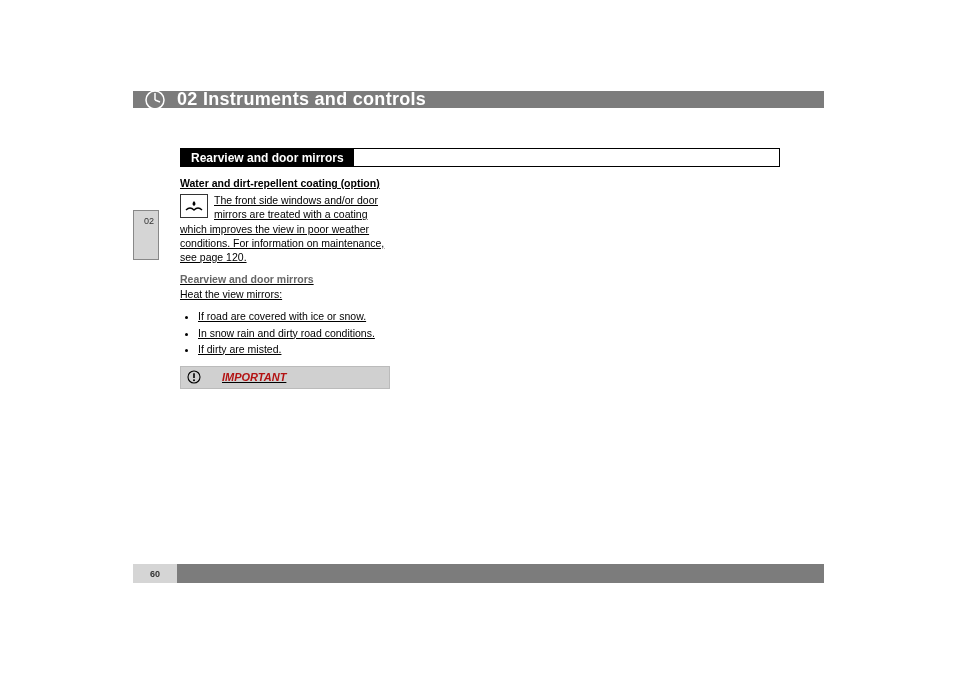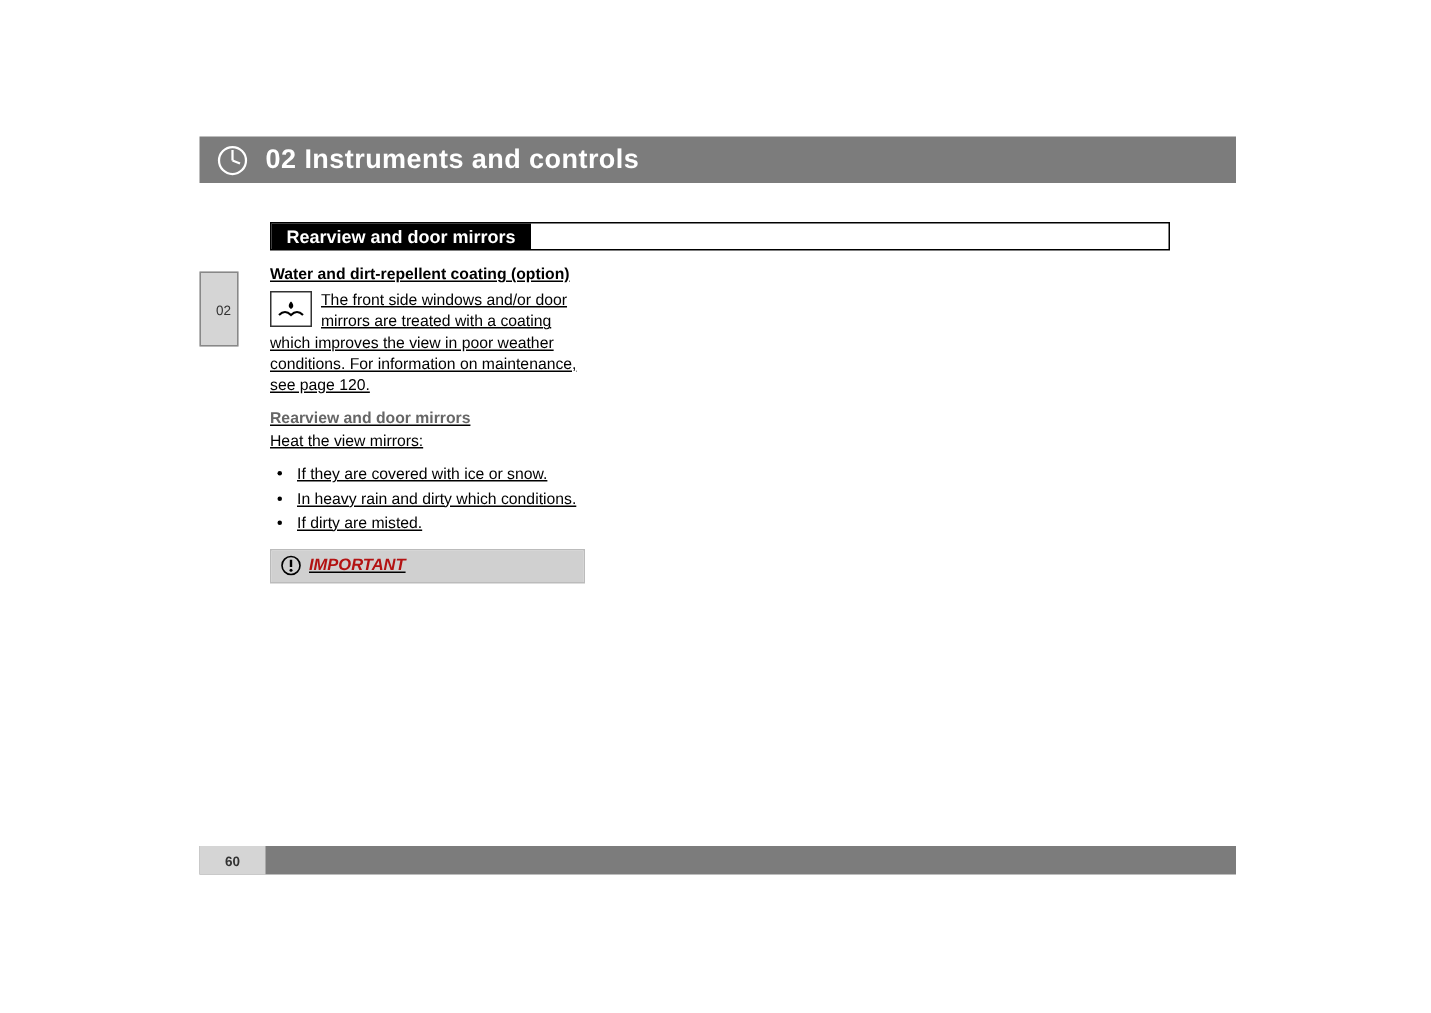--- a/index.html
+++ b/index.html
@@ -1,20 +1,20 @@
 <!DOCTYPE html>
 <html><head>
 <meta charset="utf-8">
 <style>
   * { box-sizing: border-box; margin: 0; padding: 0; }
   body { background: #fff; font-family: Arial, Helvetica, sans-serif; color: #000; width: 954px; height: 675px; position: relative; overflow: hidden; }
 
-  .page-tab { position: absolute; left: 133px; top: 181px; width: 26px; height: 50px; background: #d5d5d5; border: 1px solid #888; text-align: right; padding: 20px 4px; font-size: 9px; color: #333; }
+  .page-tab { position: absolute; left: 133px; top: 210px; width: 26px; height: 50px; background: #d5d5d5; border: 1px solid #888; text-align: right; padding: 5px 4px; font-size: 9px; color: #333; }
 
-  .header-bar { position: absolute; left: 133px; top: 91px; width: 691px; height: 31px; background: #7C7C7C; color: #fff; display: flex; align-items: center; }
+  .header-bar { position: absolute; left: 133px; top: 91px; width: 691px; height: 17px; background: #7C7C7C; color: #fff; display: flex; align-items: center; }
   .header-icon-box { width: 44px; height: 31px; display: flex; align-items: center; justify-content: center; }
   .header-icon-box svg { stroke: #fff; }
   .header-title { font-size: 18px; font-weight: bold; letter-spacing: 0.3px; }
 
   .section-title-row { position: absolute; left: 180px; top: 148px; width: 600px; height: 19px; border: 1px solid #000; background: #fff; display: flex; align-items: stretch; }
   .section-title-row .black { background: #000; color: #fff; font-weight: bold; font-size: 12px; padding: 2px 10px; display: flex; align-items: center; }
   .section-title-row .white { flex: 1; }
 
   .body-col { position: absolute; left: 180px; top: 176px; width: 210px; font-size: 10.5px; line-height: 1.35; color: #000; text-decoration: underline; }
   .subhead { font-weight: bold; margin-bottom: 3px; }
@@ -22,21 +22,21 @@
   .inline-icon-para { overflow: hidden; margin-bottom: 8px; }
   .inline-icon { float: left; width: 28px; height: 24px; border: 1px solid #333; margin-right: 6px; margin-top: 1px; display: flex; align-items: center; justify-content: center; background: #fff; }
 
   .subsec { font-weight: bold; color: #666; margin-top: 4px; margin-bottom: 1px; }
   .para { margin-bottom: 8px; }
 
   ul.bullets { list-style: disc; padding-left: 18px; margin-bottom: 10px; }
   ul.bullets li { margin-bottom: 2px; font-size: 10.5px; }
 
   .callout { border: 1px solid #bbb; background: #e2e2e2; }
-  .callout-head { background: #d0d0d0; padding: 3px 6px; display: flex; align-items: center; gap: 5px; }
+  .callout-head { background: #d0d0d0; padding: 3px 6px; display: flex; align-items: center; gap: 21px; }
   .callout-head svg { flex: 0 0 auto; }
   .callout-title { color: #b31212; font-weight: bold; font-size: 11px; font-style: italic; }
   .callout-body { padding: 5px 8px 8px 8px; font-size: 9.5px; line-height: 1.3; }
 
   .footer-bar { position: absolute; left: 133px; top: 564px; width: 691px; height: 19px; background: #7C7C7C; display: flex; align-items: center; font-weight: bold; }
   .footer-light { background: #d5d5d5; width: 44px; height: 100%; display: flex; align-items: center; justify-content: center; font-size: 9px; color: #333; }
 </style>
 </head>
 <body>
 
@@ -72,22 +72,22 @@
       </svg>
     </div>
     <span>The front side windows and/or door mirrors are treated with a coating which improves the view in poor weather conditions. For information on maintenance, see page 120.</span>
   </div>
 
   <div class="subsec">Rearview and door mirrors</div>
 
   <div class="para">Heat the view mirrors:</div>
 
   <ul class="bullets">
-    <li>If they are covered with ice or snow.</li>
-    <li>In heavy rain and dirty which conditions.</li>
+    <li>If road are covered with ice or snow.</li>
+    <li>In snow rain and dirty road conditions.</li>
     <li>If dirty are misted.</li>
   </ul>
 
   <div class="callout">
     <div class="callout-head">
       <svg width="14" height="14" viewBox="0 0 14 14">
         <circle cx="7" cy="7" r="6" stroke="#000" stroke-width="1.1" fill="none"></circle>
         <line x1="7" y1="3.2" x2="7" y2="8" stroke="#000" stroke-width="1.6"></line>
         <circle cx="7" cy="10.2" r="1" fill="#000"></circle>
       </svg>

